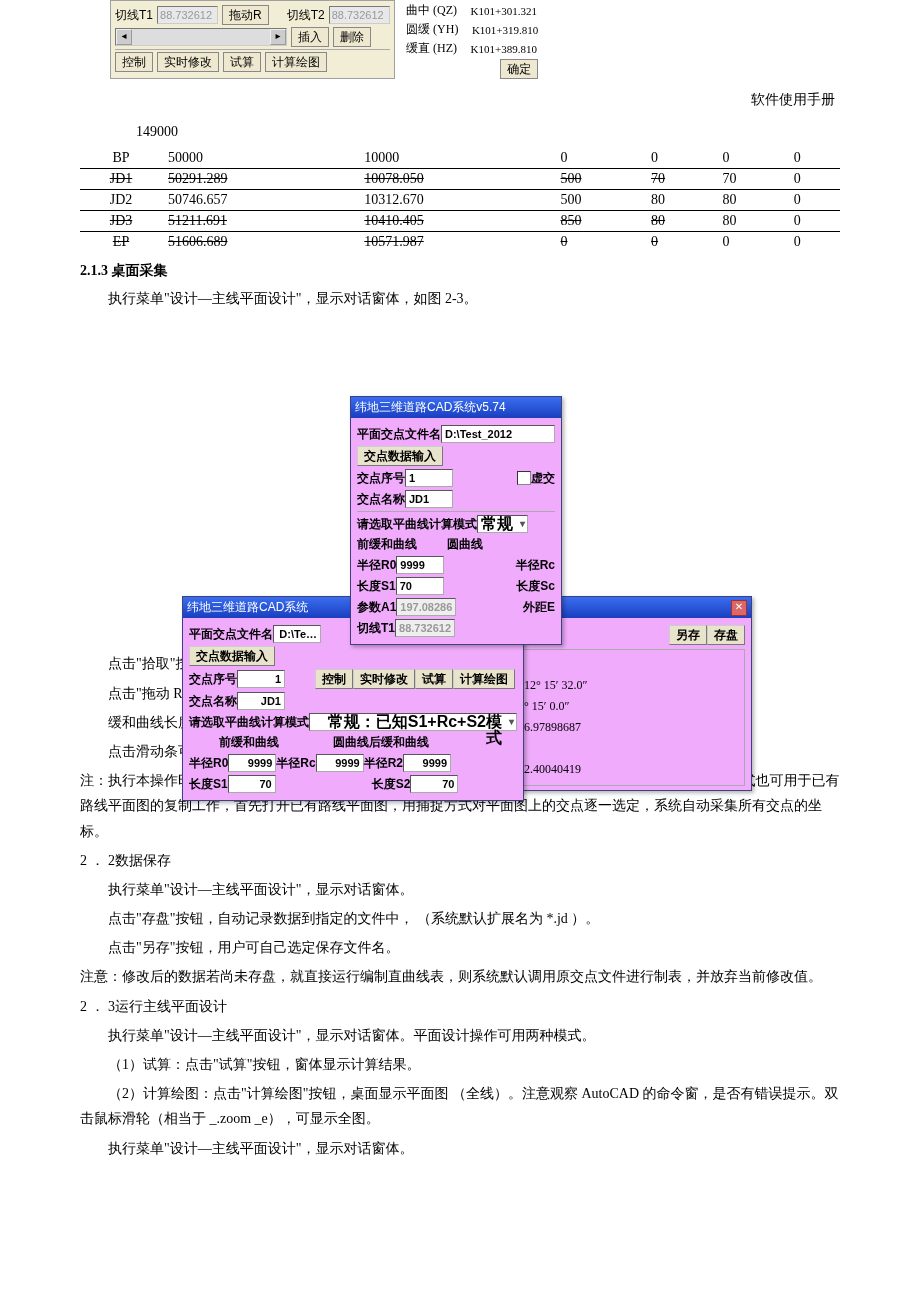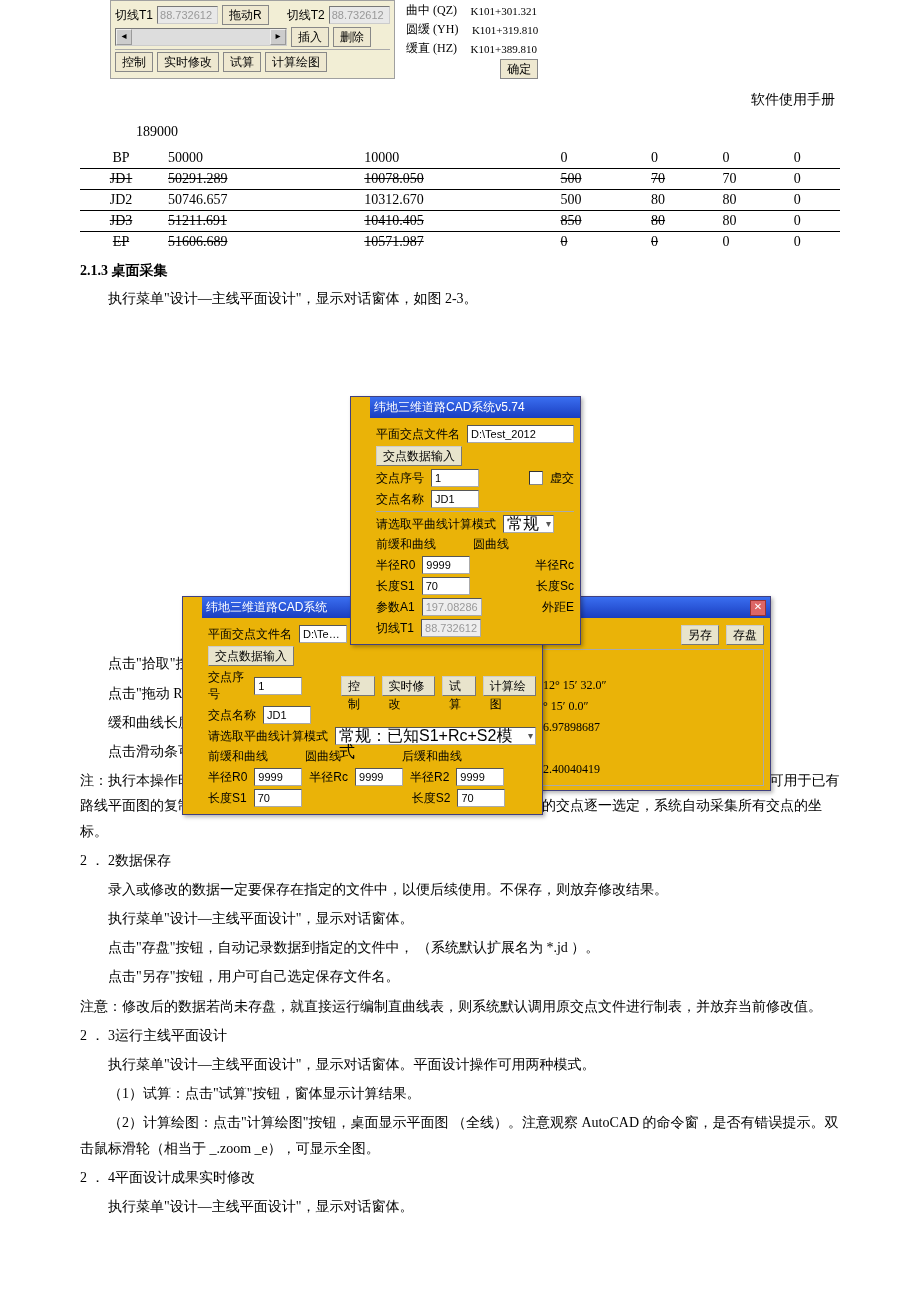--- a/index.html
+++ b/index.html
@@ -88,24 +88,23 @@
   .tbl td { padding: 2px 6px; text-align: left; border-bottom: 1px solid #000;}
   .tbl td:first-child { text-align: center; width: 70px;}
   .tbl .nostrike td { text-decoration: none; }
   .tbl .mid td { text-decoration: line-through; text-decoration-color: #000;}
   .tbl tr.mid td:nth-child(6), .tbl tr.mid td:nth-child(7){ text-decoration: none;}
   .tbl tr.nb td { border-bottom: none; }
   .dialog {
     position: absolute;
     font-family: "SimSun", sans-serif;
     font-size: 12px;
-    background: #eab308;
+    background: #f0abfc;
     border: 1px solid #404080;
     box-shadow: 2px 2px 4px rgba(0,0,0,.3);
-    padding-left: 19px;
   }
   .dialog .titlebar {
     background: linear-gradient(#3a6ef0,#1a3ec0);
     color: #fff;
     font-size: 12px;
     padding: 2px 4px;
     display: flex;
     justify-content: space-between;
     align-items: center;
   }
@@ -113,21 +112,21 @@
     width: 14px; height: 14px;
     background: #d66;
     border: 1px solid #933;
     font-size: 10px;
     line-height: 12px;
     text-align: center;
     color: #fff;
     cursor: pointer;
   }
   .dialog .body { padding: 4px 6px; }
-  .drow { display: flex; align-items: center; gap: 7px; margin: 3px 0; }
+  .drow { display: flex; align-items: center; gap: 0; margin: 3px 0; font-weight: bold; }
   .dlbl { font-size: 12px; }
   .dfield {
     border: 1px inset #aaa;
     background: #fff;
     font-size: 11px;
     padding: 0 3px;
     height: 16px;
     line-height: 16px;
     min-width: 40px;
   }
@@ -152,21 +151,21 @@
   }
   .dsel::after {
     content: "▾";
     position: absolute;
     right: 2px;
     top: 0;
     font-size: 10px;
     color: #555;
   }
   .dialog1 { left: 350px; top: 396px; width: 210px; z-index: 3; }
-  .dialog2 { left: 182px; top: 596px; width: 340px; z-index: 2; }
+  .dialog2 { left: 182px; top: 596px; width: 340px; z-index: 2; text-align: right; }
   .dialog3 { left: 430px; top: 596px; width: 320px; z-index: 1; }
   .cb { display:inline-block; width:12px; height:12px; border:1px inset #888; background:#fff; vertical-align:middle;}
   .grpline { border-top:1px solid #aaa; margin:2px 0;}
   .stat { font-family: "SimSun"; font-size:12px;}
   .stat td { padding: 1px 6px; font-size:12px;}
   .figcap { text-align:center; font-size:13px; margin:4px 0;}
 </style>
 </head>
 <body>
 
@@ -203,21 +202,21 @@
       <div class="ui-row"><span class="ui-label">圆缓 (YH)</span>&nbsp;&nbsp;<span>K101+319.810</span></div>
       <div class="ui-row"><span class="ui-label">缓直 (HZ)</span>&nbsp;&nbsp;<span>K101+389.810</span></div>
       <div class="ui-row" style="justify-content:flex-end;">
           <span class="ui-btn">确定</span>
         </div>
     </div>
   </div>
 
   <div class="hdr-right">软件使用手册</div>
 
-  <p style="text-indent:4em">189000</p>
+  <p style="text-indent:4em">149000</p>
 
   <table class="tbl">
     <tbody>
         <tr class="nostrike">
           <td>BP</td>
           <td>50000</td>
           <td>10000</td>
           <td>0</td>
           <td>0</td>
           <td>0</td>
@@ -417,27 +416,25 @@
   <div style="height:310px"></div>
   <div class="figcap">图 2-3  主线线形设计窗体</div>
 
   <p>点击"拾取"按钮选定起点位置，（也可在文本框中输入或修改），点击"插入"按钮在桌面选定交点位置。</p>
   <p>点击"拖动  R"按钮，实时采集圆曲线半径，半径值也可以由文本框输入或修改）。</p>
   <p>缓和曲线长度由文本框输入，前缓和曲线长度为    S1，后缓和曲线长度为 S2。</p>
   <p>点击滑动条可翻页查看交点数据。</p>
   <p class="noind">注：执行本操作时，应先打开电子地形图，以便在地形图上选定交点位置（按纸上定线法进行）  。本操作模式也可用于已有路线平面图的复制工作，首先打开已有路线平面图，用捕捉方式对平面图上的交点逐一选定，系统自动采集所有交点的坐标。</p>
 
   <p class="noind">2 ． 2数据保存</p>
-  <p>录入或修改的数据一定要保存在指定的文件中，以便后续使用。不保存，则放弃修改结果。</p>
   <p>执行菜单"设计—主线平面设计"，显示对话窗体。</p>
   <p>点击"存盘"按钮，自动记录数据到指定的文件中， （系统默认扩展名为  *.jd ）。</p>
   <p>点击"另存"按钮，用户可自己选定保存文件名。</p>
   <p class="noind">注意：修改后的数据若尚未存盘，就直接运行编制直曲线表，则系统默认调用原交点文件进行制表，并放弃当前修改值。</p>
 
   <p class="noind">2 ． 3运行主线平面设计</p>
   <p>执行菜单"设计—主线平面设计"，显示对话窗体。平面设计操作可用两种模式。</p>
   <p>（1）试算：点击"试算"按钮，窗体显示计算结果。</p>
   <p class="noind" style="text-indent:2em">（2）计算绘图：点击"计算绘图"按钮，桌面显示平面图 （全线）。注意观察  AutoCAD  的命令窗，是否有错误提示。双击鼠标滑轮（相当于   _.zoom _e），可显示全图。</p>
 
-  <p class="noind">2 ． 4平面设计成果实时修改</p>
   <p>执行菜单"设计—主线平面设计"，显示对话窗体。</p>
 
 </div>
 
 </body></html>

